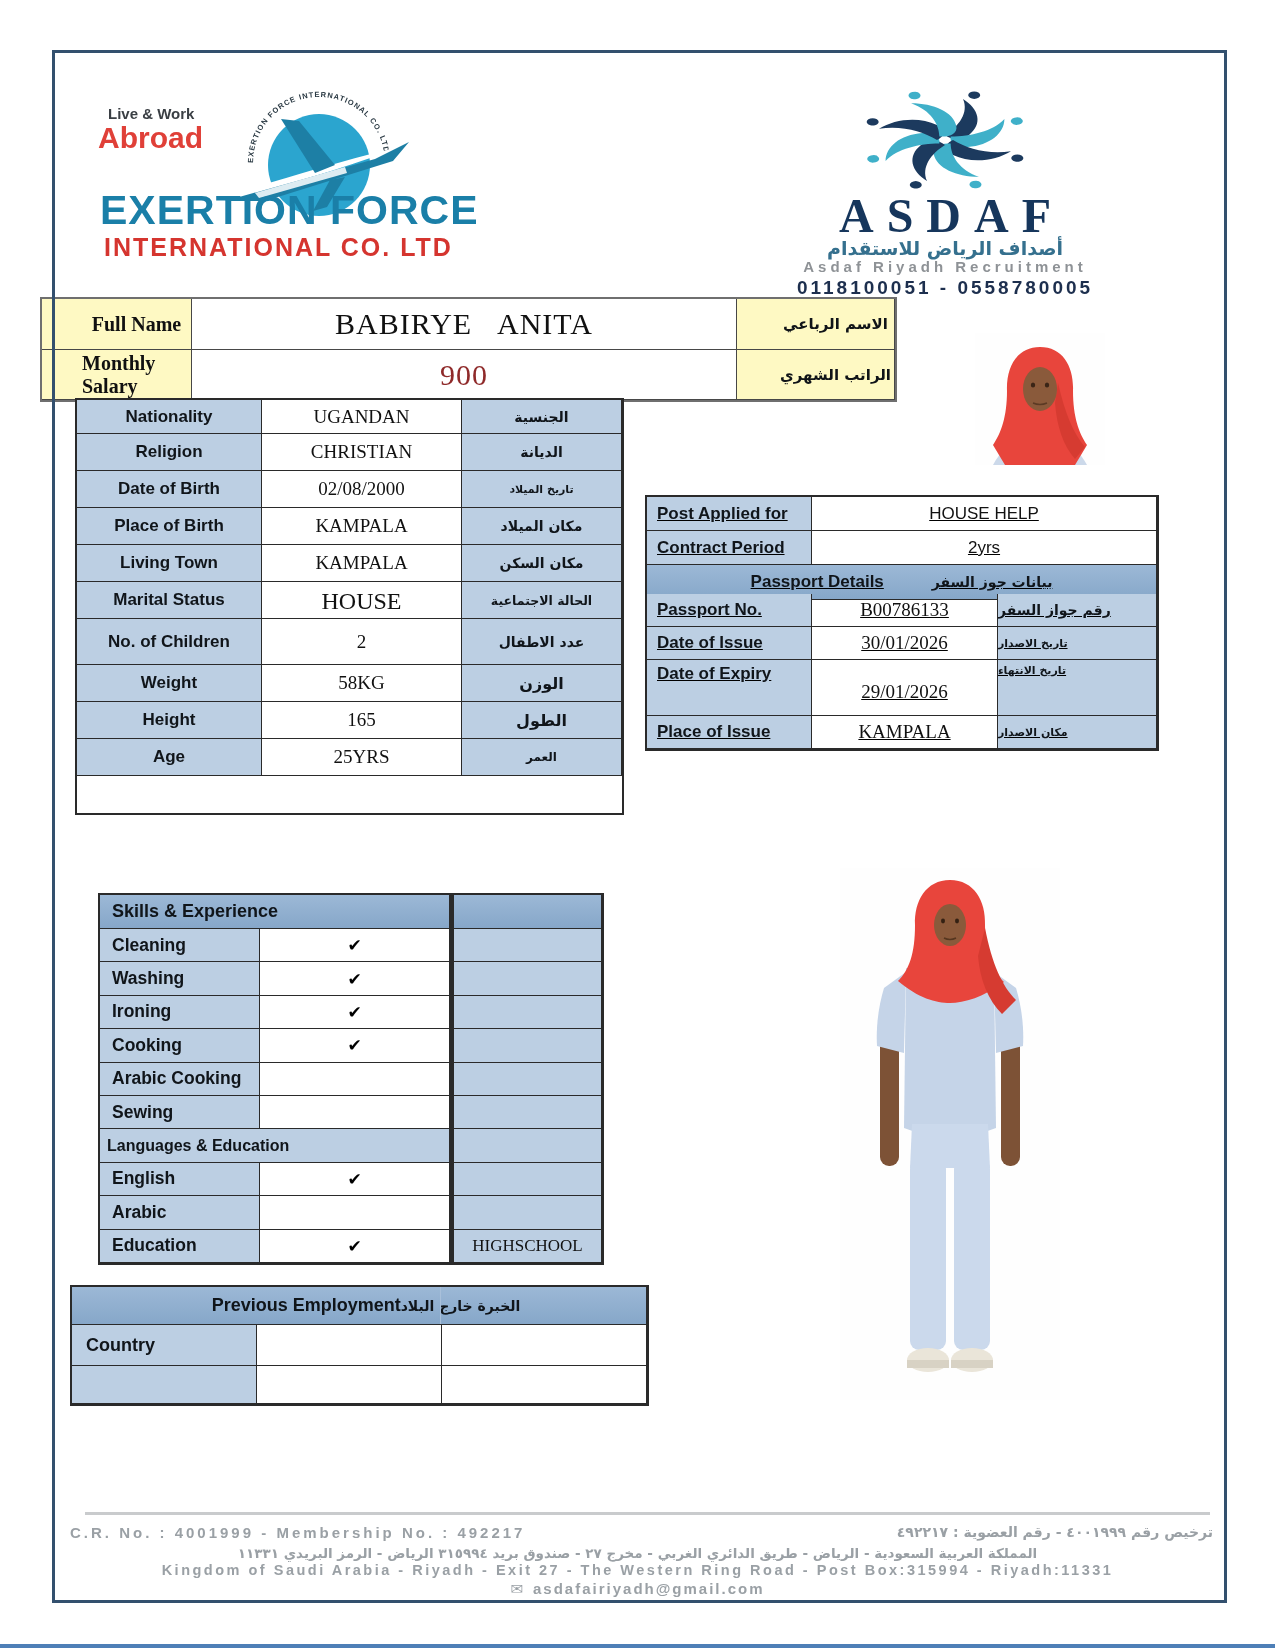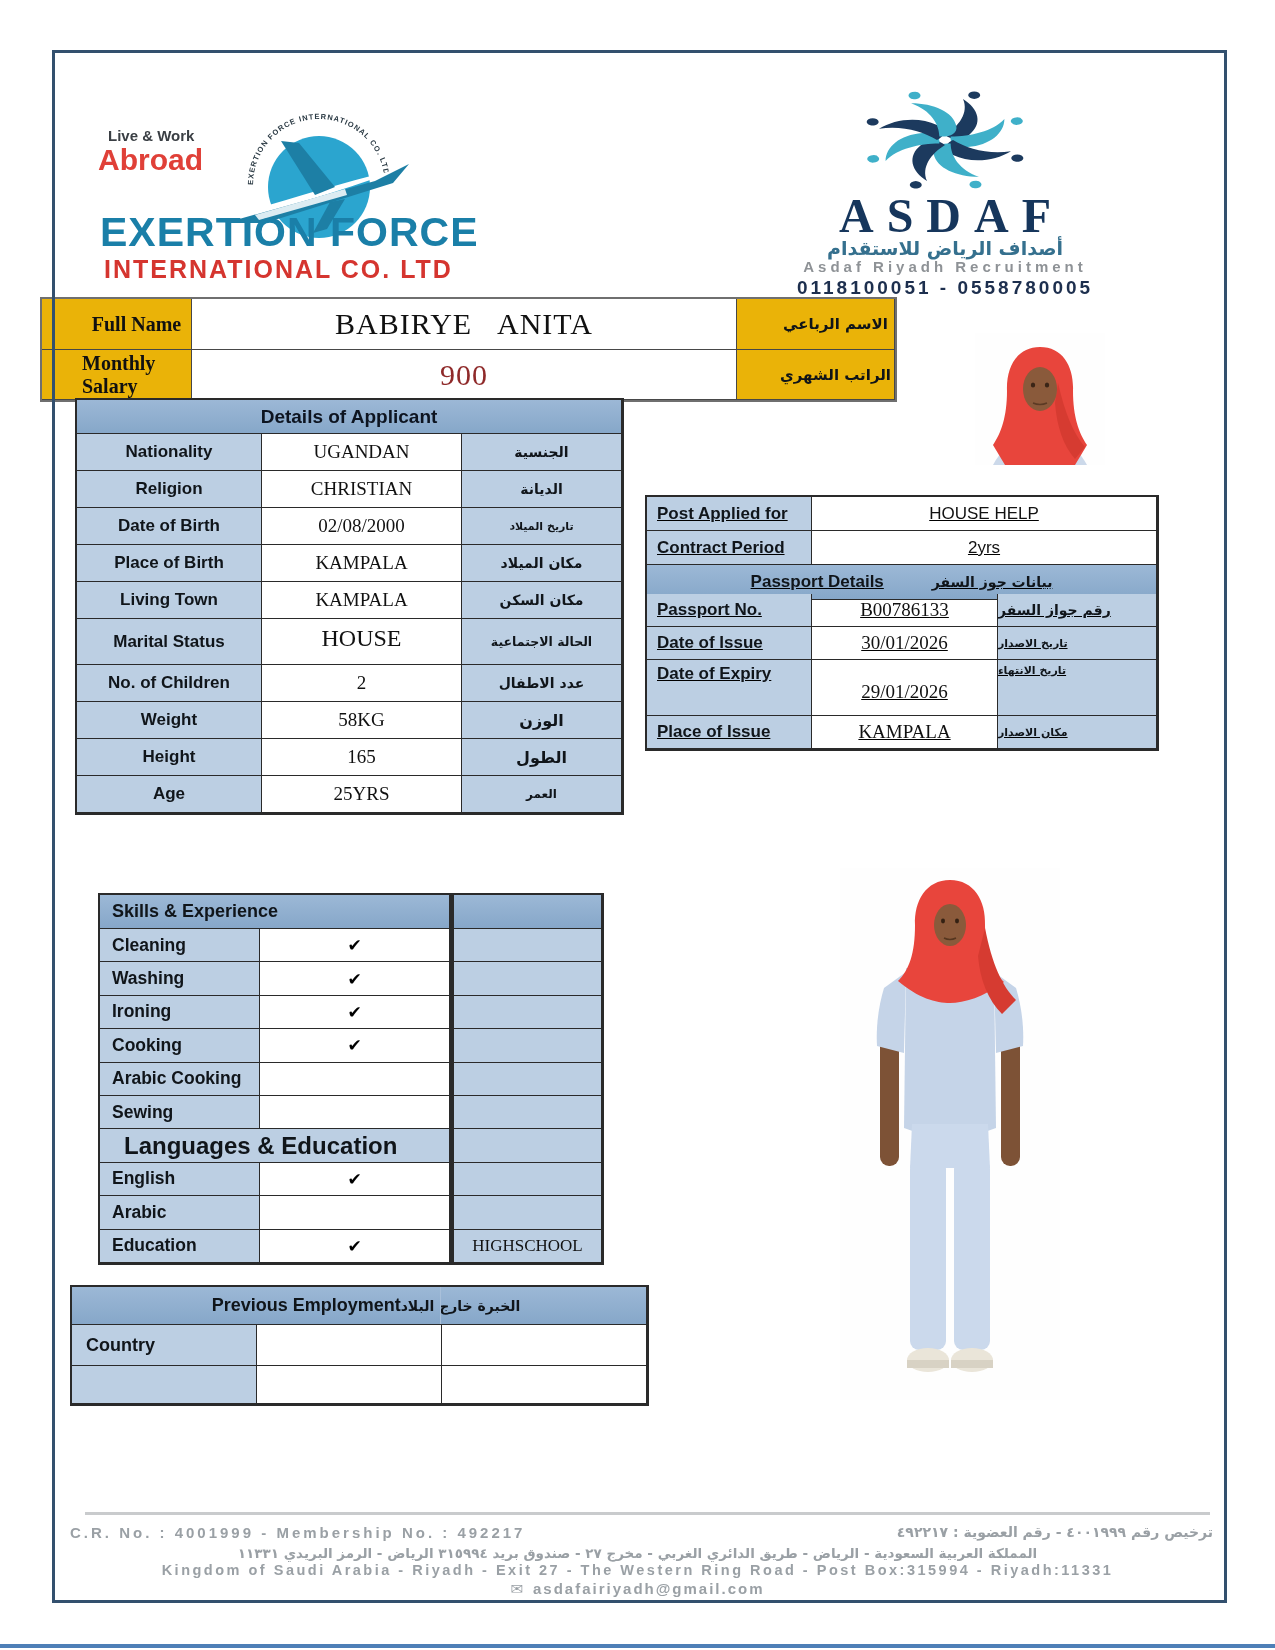--- a/index.html
+++ b/index.html
@@ -6,21 +6,21 @@
   #page{position:relative;width:1275px;height:1650px;background:#fff;overflow:hidden;
         font-family:"Liberation Sans",sans-serif;}
   .abs{position:absolute;}
 
   
   #frame{position:absolute;left:52px;top:50px;width:1169px;height:1547px;
          border:3px solid #33506e;z-index:40;pointer-events:none;}
   #bottom-rule{position:absolute;left:0;top:1644px;width:1275px;height:4px;background:#4e7fb7;z-index:45;}
 
   
-  #logoL{left:90px;top:119px;width:430px;height:170px;}
+  #logoL{left:90px;top:97px;width:430px;height:170px;}
   .lw{position:absolute;left:18px;top:8px;font:700 15px "Liberation Sans",sans-serif;color:#3a3f44;}
   .abroad{position:absolute;left:8px;top:24px;font:800 30px "Liberation Sans",sans-serif;color:#e04038;}
   .exf{position:absolute;left:10px;top:90px;font:800 41px "Liberation Sans",sans-serif;color:#1a7fa8;letter-spacing:1px;white-space:nowrap;z-index:3;}
   .intl{position:absolute;left:14px;top:136px;font:800 25px "Liberation Sans",sans-serif;color:#d5352f;letter-spacing:2px;white-space:nowrap;z-index:3;}
   #planeSvg{position:absolute;left:105px;top:-12px;z-index:1;}
 
   
   #logoR{left:735px;top:88px;width:420px;height:210px;text-align:center;}
   #pinSvg{display:block;margin:0 auto;}
   .asdaf{font-family:"Liberation Serif",serif;font-weight:700;font-size:48px;letter-spacing:13px;
@@ -37,21 +37,21 @@
   .lblc{background:#bccfe3;}
   .arc{background:#bccfe3;}
   .lbl{font:700 17px "Liberation Sans",sans-serif;color:#10151a;}
   .val{font:400 19px "Liberation Serif",serif;color:#111;}
   .ar{font:700 14px "DejaVu Sans",sans-serif;color:#10151a;}
 
   
   #nameTbl{left:40px;top:297px;grid-template-columns:150px 545px 158px;grid-template-rows:51px 50px;
            border:2px solid #6f6f6f;}
   #nameTbl>div{border-right:1.4px solid #474747;border-bottom:1.4px solid #474747;}
-  .pink{background:#eab308;padding-left:40px;}
+  .pink{background:#fef9c3;padding-left:40px;}
   .nlbl{font:700 20px "Liberation Serif",serif;color:#111;}
   .nval{font:400 30px "Liberation Serif",serif;color:#111;word-spacing:18px;letter-spacing:1px;}
   .nval.maroon{color:#8f2a2a;font-family:Liberation Serif, serif;}
   .nar{font:700 15px "DejaVu Sans",sans-serif;color:#101418;}
 
   
   #detTbl{left:75px;top:398px;grid-template-columns:185px 200px 160px;
           grid-template-rows:34px 37px 37px 37px 37px 37px 46px 37px 37px 37px 37px;}
   .span3{grid-column:1/4;}
   .dtitle{font:700 19px "Liberation Sans",sans-serif;color:#0d1420;}
@@ -168,21 +168,20 @@
     <path d="M18,132 C30,110 46,102 65,102 C84,102 100,110 112,132 Z" fill="#ccd9ea"></path>
     <path d="M65,14 C42,14 31,34 32,58 C32,84 26,100 18,112 L30,132 L100,132 L112,112 C104,100 98,84 98,58 C99,34 88,14 65,14 Z" fill="#e8453c"></path>
     <path d="M83,50 C90,80 98,100 110,114 L100,126 C88,112 82,94 80,70 Z" fill="#d63b31"></path>
     <ellipse cx="65" cy="56" rx="17" ry="22" fill="#8a5a3b"></ellipse>
     <ellipse cx="58" cy="52" rx="2.2" ry="2.6" fill="#3a2517"></ellipse>
     <ellipse cx="72" cy="52" rx="2.2" ry="2.6" fill="#3a2517"></ellipse>
     <path d="M58,70 Q65,73 72,70" stroke="#5c3a24" stroke-width="1.6" fill="none"></path>
   </svg>
 
   <div class="tbl" id="detTbl">
-    <div class="hdr dtitle span3">Details of Applicant</div>
 
     <div class="lblc lbl">Nationality</div>
     <div class="val">UGANDAN</div>
     <div class="arc ar" dir="rtl">الجنسية</div>
 
     <div class="lblc lbl">Religion</div>
     <div class="val">CHRISTIAN</div>
     <div class="arc ar" dir="rtl">الديانة</div>
 
     <div class="lblc lbl">Date of Birth</div>
@@ -261,21 +260,21 @@
 
     <div class="lblc lbl">Cooking</div>
     <div class="chk">✔</div>
 
     <div class="lblc lbl">Arabic Cooking</div>
     <div class="chk"></div>
 
     <div class="lblc lbl">Sewing</div>
     <div class="chk"></div>
 
-    <div class="sec2 lbl span2" style="justify-content:flex-start;padding-left:24px;font-size:24px">Languages &amp; Education</div>
+    <div class="sec2 lbl span2" style="justify-content:flex-start;padding-left:7px;font-size:16px">Languages &amp; Education</div>
 
     <div class="lblc lbl">English</div>
     <div class="chk">✔</div>
 
     <div class="lblc lbl">Arabic</div>
     <div class="chk"></div>
 
     <div class="lblc lbl">Education</div>
     <div class="chk">✔</div>
   </div>

